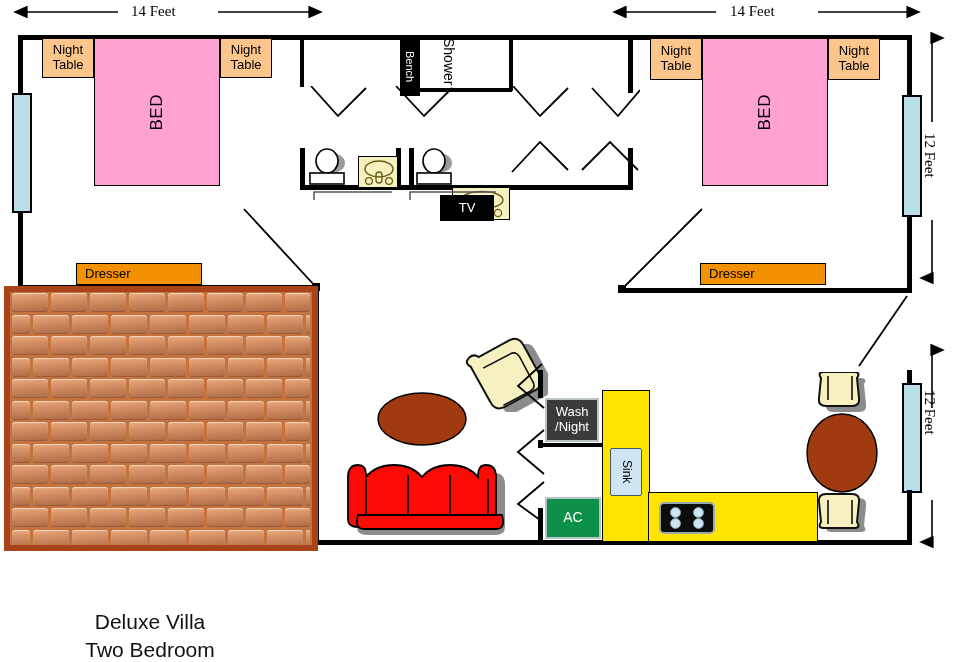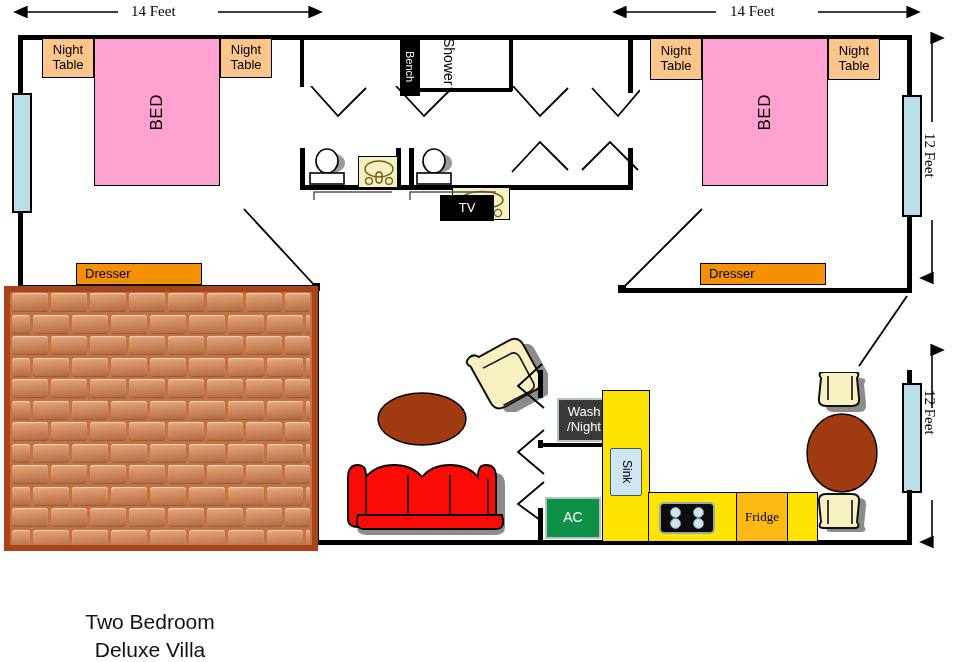--- a/index.html
+++ b/index.html
@@ -409,21 +409,21 @@
   <svg class="abs" style="left:510px;top:360px;width:52px;height:160px;" viewBox="0 0 52 160">
     <polyline points="32,4 8,26 34,48" fill="none" stroke="#000" stroke-width="1.8"></polyline>
     <polyline points="34,70 8,92 34,114" fill="none" stroke="#000" stroke-width="1.8"></polyline>
     <polyline points="34,122 8,144 30,160" fill="none" stroke="#000" stroke-width="1.8"></polyline>
   </svg>
   <div class="abs wall" style="left:538px;top:370px;width:5px;height:28px;"></div>
   <div class="abs wall" style="left:538px;top:440px;width:5px;height:8px;"></div>
   <div class="abs wall" style="left:538px;top:508px;width:5px;height:36px;"></div>
   <div class="abs wall" style="left:538px;top:443px;width:64px;height:4px;"></div>
 
-  <div class="abs washer" style="left:545px;top:398px;width:54px;height:44px;margin-left:12px;">
+  <div class="abs washer" style="left:545px;top:398px;width:54px;height:44px;">
     <div class="lbl">
       <span>Wash</span><br>
       <span>/Night</span>
     </div>
   </div>
 
   <div class="abs ac" style="left:545px;top:497px;width:56px;height:42px;">
     <div class="lbl">AC</div>
   </div>
 
@@ -431,40 +431,37 @@
   <div class="abs sink" style="left:610px;top:448px;width:32px;height:48px;">
     <div class="lbl vert" style="font-size:12px;">Sink</div>
   </div>
   <div class="abs counter" style="left:648px;top:492px;width:170px;height:50px;"></div>
   <div class="abs stove" style="left:659px;top:502px;width:56px;height:32px;">
     <div class="burner"></div>
     <div class="burner"></div>
     <div class="burner"></div>
     <div class="burner"></div>
   </div>
-  <div class="abs fridge" style="left:736px;top:492px;width:52px;height:50px;">
-    <div class="lbl">Fridge</div>
-  </div>
 
   <svg class="abs" style="left:815px;top:372px;width:60px;height:46px;" viewBox="0 0 60 46">
     <g transform="translate(7,6)">
       <path d="M6,6 q-4,-6 3,-6 l30,0 q7,0 3,6 l2,20 q1,8 -7,8 l-26,0 q-8,0 -7,-8 z" fill="#8c8c8c"></path>
     </g>
     <path d="M6,6 q-4,-6 3,-6 l30,0 q7,0 3,6 l2,20 q1,8 -7,8 l-26,0 q-8,0 -7,-8 z" fill="#f7f0c0" stroke="#111" stroke-width="2"></path>
     <path d="M13,4 l0,24 M37,4 l0,24" stroke="#111" stroke-width="1.6" fill="none"></path>
   </svg>
   <svg class="abs" style="left:805px;top:412px;width:74px;height:82px;" viewBox="0 0 74 82">
     <ellipse cx="37" cy="41" rx="35" ry="39" fill="#a03a10" stroke="#000" stroke-width="1.4"></ellipse>
   </svg>
   <svg class="abs" style="left:815px;top:492px;width:60px;height:48px;" viewBox="0 0 60 48">
     <g transform="translate(7,6)">
       <path d="M6,28 q-4,6 3,6 l30,0 q7,0 3,-6 l2,-20 q1,-8 -7,-8 l-26,0 q-8,0 -7,8 z" fill="#8c8c8c"></path>
     </g>
     <path d="M6,30 q-4,6 3,6 l30,0 q7,0 3,-6 l2,-20 q1,-8 -7,-8 l-26,0 q-8,0 -7,8 z" fill="#f7f0c0" stroke="#111" stroke-width="2"></path>
     <path d="M13,32 l0,-24 M37,32 l0,-24" stroke="#111" stroke-width="1.6" fill="none"></path>
   </svg>
 
   <div class="abs title" style="left:40px;top:608px;width:220px;">
+    <div>Deluxe Villa</div>
     <div>Two Bedroom</div>
-    <div>Deluxe Villa</div>
   </div>
 
 </div>
 
 </body></html>

